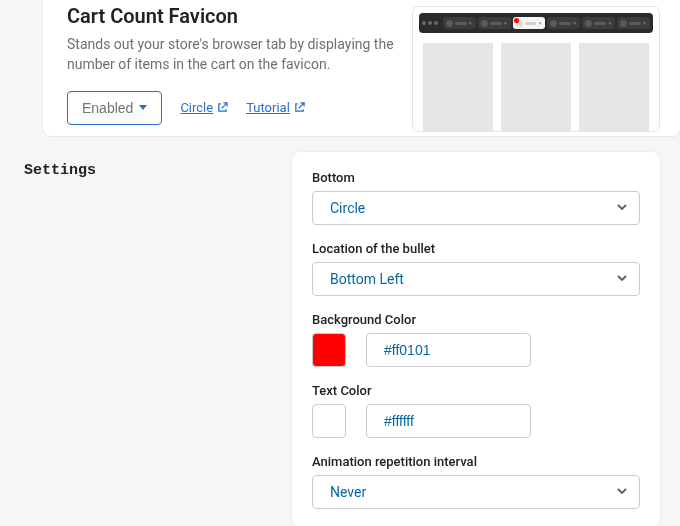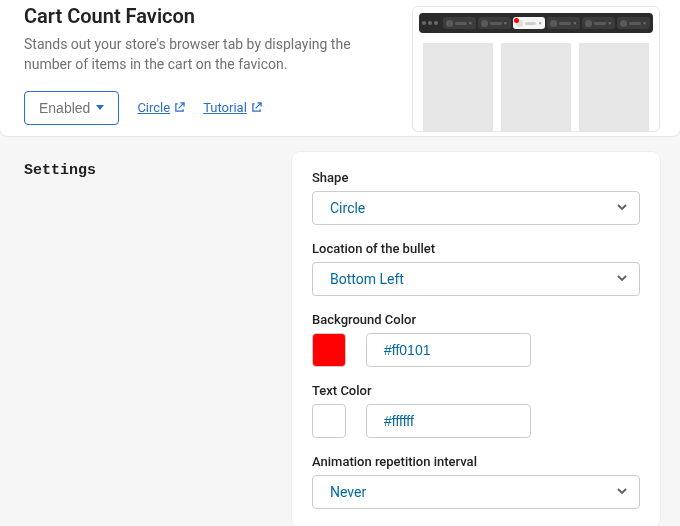--- a/index.html
+++ b/index.html
@@ -17,20 +17,21 @@
     border-radius: 8px;
     box-shadow: 0 0 0 1px rgba(0,0,0,0.03), 0 1px 2px rgba(0,0,0,0.04);
   }
   .header-card {
     padding: 0 0 0 0;
     position: relative;
     height: 136px;
     overflow: hidden;
     border-top-left-radius: 0;
     border-top-right-radius: 0;
+    margin-left: 43px;
   }
   .header-inner { padding: 0 20px 18px 24px; }
   .title { font-size: 20px; font-weight: 600; line-height: 1.2; margin-top: 4px; }
   .desc {
     color: #6d7175;
     font-size: 14px;
     line-height: 1.45;
     margin-top: 6px;
     max-width: 360px;
   }
@@ -211,21 +212,21 @@
     </div>
   </div>
 </div>
 
 <div class="body-wrap">
   <div class="settings-heading">Settings</div>
 
   <div class="card settings-card">
 
     <div class="field">
-      <label class="field-label">Shape</label>
+      <label class="field-label">Bottom</label>
       <div class="select-wrap">
         <div class="select">Circle</div>
         <span class="chev"><svg viewBox="0 0 12 12" fill="none" stroke-width="1.8">
               <path d="M2 4l4 4 4-4"></path>
             </svg></span>
       </div>
     </div>
 
     <div class="field">
       <label class="field-label">Location of the bullet</label>

